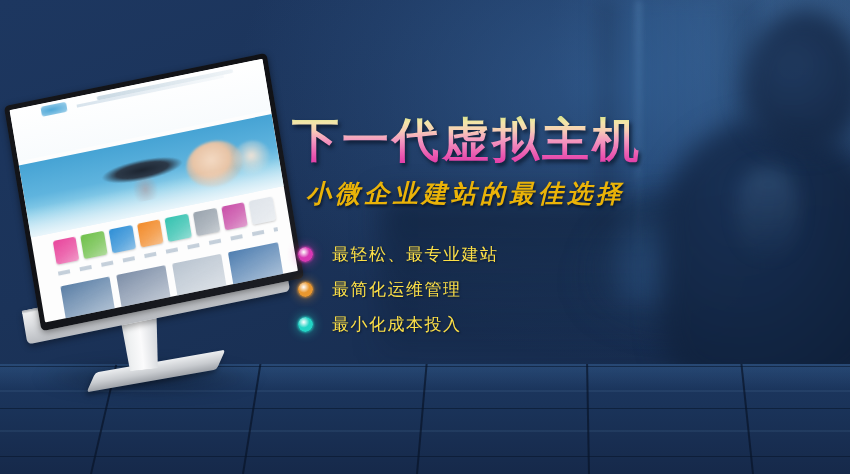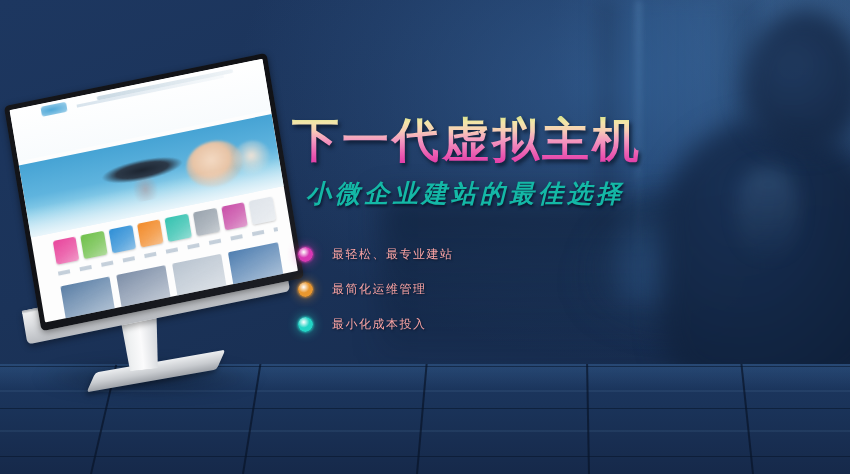--- a/index.html
+++ b/index.html
@@ -284,43 +284,43 @@
     filter: drop-shadow(2px 3px 2px rgba(6,16,34,0.75));
     white-space: nowrap;
   }
   .subline {
     margin: 14px 0 0 14px;
     font-family: "DejaVu Serif", "Liberation Serif", serif;
     font-size: 25px;
     font-weight: 700;
     font-style: italic;
     letter-spacing: 4px;
-    color: #14b8a6;
+    color: #eab308;
     text-shadow: 1px 2px 3px rgba(5,14,30,0.8);
     white-space: nowrap;
   }
   .bullets {
     margin: 27px 0 0 6px;
     padding: 0;
     list-style: none;
   }
   .bullet {
     display: flex;
     align-items: center;
     height: 35px;
   }
   .dot {
     width: 15px; height: 15px;
     border-radius: 50%;
     flex: 0 0 auto;
     margin-right: 19px;
   }
   .bullet-text {
-    font-size: 12px;
-    color: #fca5a5;
+    font-size: 17px;
+    color: #fde047;
     letter-spacing: 1.5px;
     text-shadow: 1px 1px 2px rgba(5,14,30,0.7);
     white-space: nowrap;
   }
 </style>
 </head>
 <body>
 
 <div id="banner">
 

